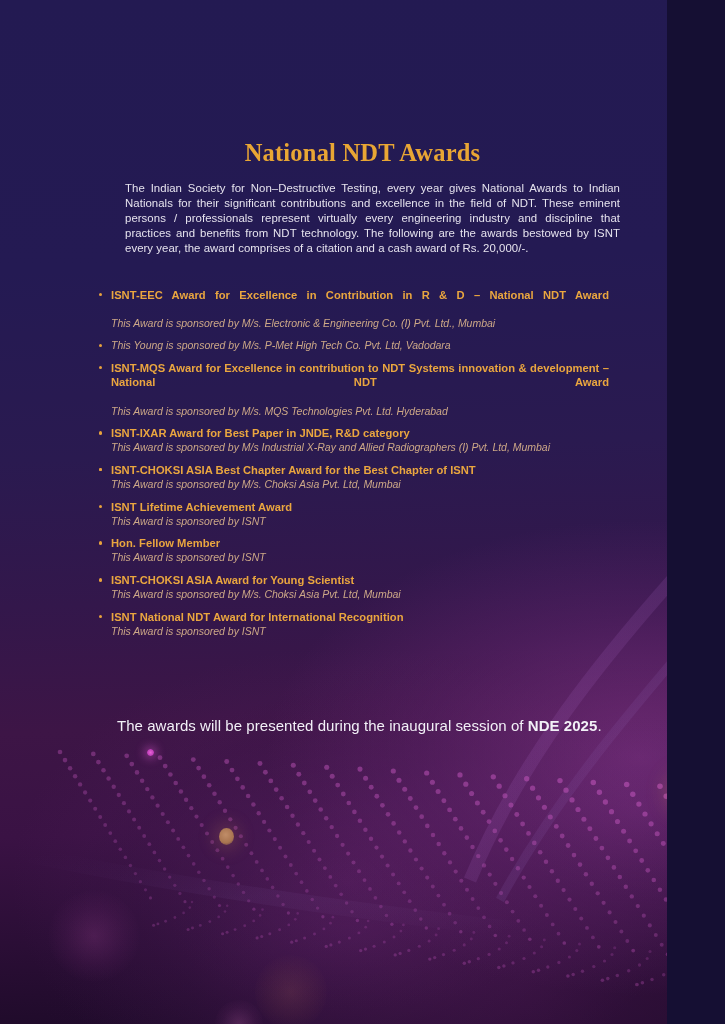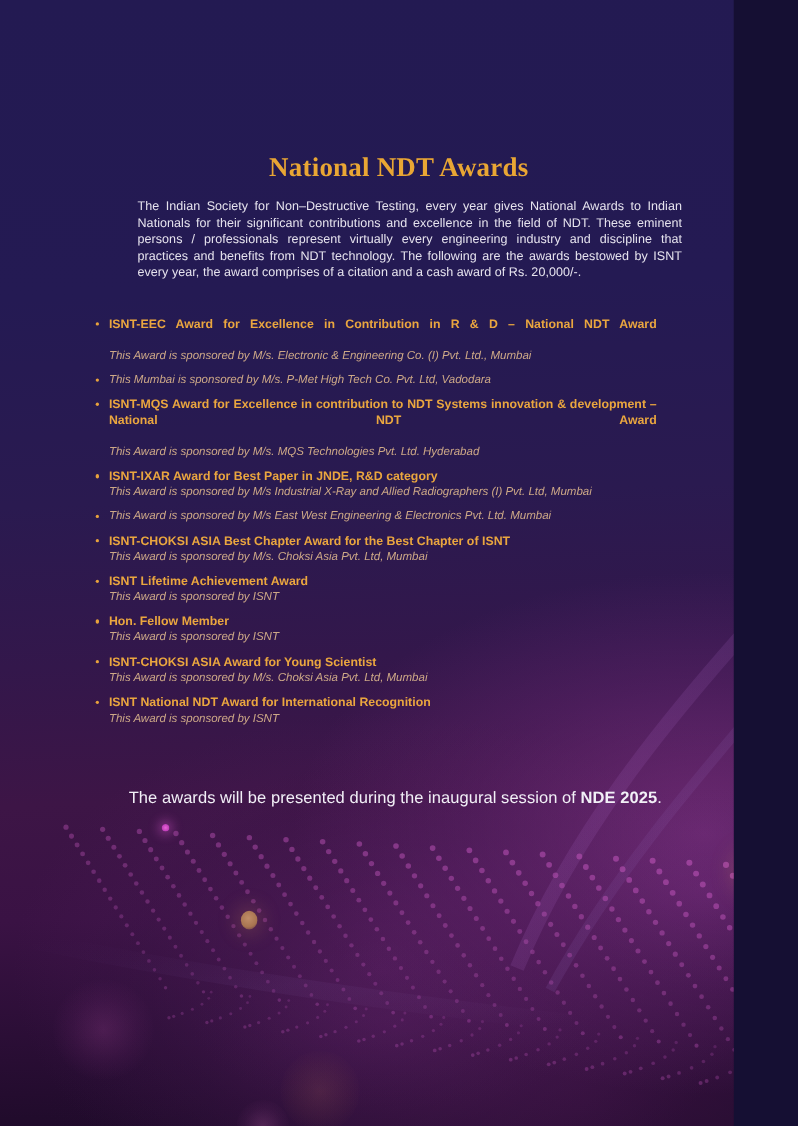--- a/index.html
+++ b/index.html
@@ -94,21 +94,21 @@
     left: 125px; top: 181px;
     width: 495px;
     text-align: justify;
     font-size: 11.4px;
     line-height: 15.1px;
     color: #e6e3ee;
     letter-spacing: 0.05px;
   }
   .awards {
     position: absolute;
-    left: 84px; top: 288px;
+    left: 96px; top: 288px;
     width: 513px;
     margin: 0;
     padding: 0;
     list-style: none;
   }
   .award {
     position: relative;
     padding-left: 15px;
     margin-bottom: 8.2px;
   }
@@ -682,35 +682,34 @@
     <div class="intro">The Indian Society for Non–Destructive Testing, every year gives National Awards to Indian Nationals for their significant contributions and excellence in the field of NDT. These eminent persons / professionals represent virtually every engineering industry and discipline that practices and benefits from NDT technology. The following are the awards bestowed by ISNT every year, the   award comprises of a citation and a cash award of Rs. 20,000/-.</div>
 
     <ul class="awards" id="awards-list">
         <li class="award">
           <span class="bullet"></span>
           <div class="award-title justify">ISNT-EEC Award for Excellence in Contribution in R &amp; D – National NDT Award</div>
           <div class="award-sponsor">This Award is sponsored by M/s. Electronic &amp; Engineering Co. (I) Pvt. Ltd., Mumbai</div>
         </li>
         <li class="award">
           <span class="bullet"></span>
-          <div class="award-sponsor">This Mumbai is sponsored by M/s. P-Met High Tech Co. Pvt. Ltd, Vadodara</div>
+          <div class="award-sponsor">This Young is sponsored by M/s. P-Met High Tech Co. Pvt. Ltd, Vadodara</div>
         </li>
         <li class="award">
           <span class="bullet"></span>
           <div class="award-title justify">ISNT-MQS Award for Excellence in contribution to NDT Systems innovation &amp; development – National NDT Award</div>
           <div class="award-sponsor">This Award is sponsored by M/s. MQS Technologies Pvt. Ltd. Hyderabad</div>
         </li>
         <li class="award">
           <span class="bullet"></span>
           <div class="award-title">ISNT-IXAR Award for Best Paper in JNDE, R&amp;D category</div>
           <div class="award-sponsor">This Award is sponsored by M/s Industrial X-Ray and Allied Radiographers (I) Pvt. Ltd, Mumbai</div>
         </li>
         <li class="award">
           <span class="bullet"></span>
-          <div class="award-sponsor">This Award is sponsored by M/s East West Engineering &amp; Electronics Pvt. Ltd. Mumbai</div>
         </li>
         <li class="award">
           <span class="bullet"></span>
           <div class="award-title">ISNT-CHOKSI ASIA Best Chapter Award for the Best Chapter of ISNT</div>
           <div class="award-sponsor">This Award is sponsored by M/s. Choksi Asia Pvt. Ltd, Mumbai</div>
         </li>
         <li class="award">
           <span class="bullet"></span>
           <div class="award-title">ISNT Lifetime Achievement Award</div>
           <div class="award-sponsor">This Award is sponsored by ISNT</div>

